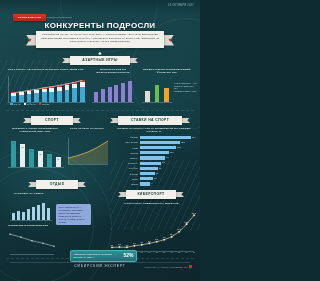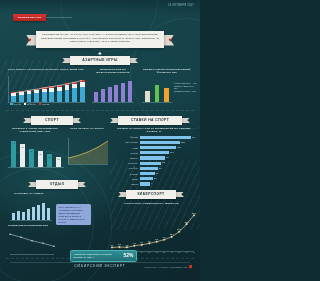--- a/index.html
+++ b/index.html
@@ -106,20 +106,21 @@
   <div class="dotline" style="left:6px;top:110px;width:188px;"></div>
 
   <div class="topbar"></div>
   <div class="date">18 ОКТЯБРЯ 2017</div>
 
   <div class="redbadge">
     <span>ИССЛЕДОВАНИЕ</span>
   </div>
   <div class="redline"></div>
 
+  <div class="title">КОНКУРЕНТЫ ПОДРОСЛИ</div>
 
   <div class="ribwrap">
     <div class="ribtail l"></div>
     <div class="ribtail r"></div>
     <div class="heart l">♥</div>
     <div class="heart r">♥</div>
     <div class="ribbon"></div>
     <div class="ribtext">РОССИЙСКИЙ РЫНОК АЗАРТНЫХ ИГР И СТАВОК НА СПОРТ ПРОДОЛЖАЕТ РАСТИ: ВСЁ БОЛЬШЕ ПОЛЬЗОВАТЕЛЕЙ ПРИХОДИТ В ОНЛАЙН, А БУКМЕКЕРЫ БОРЮТСЯ ЗА ВНИМАНИЕ АУДИТОРИИ НЕ ТОЛЬКО ДРУГ С ДРУГОМ, НО И С КИБЕРСПОРТОМ</div>
   </div>
 

